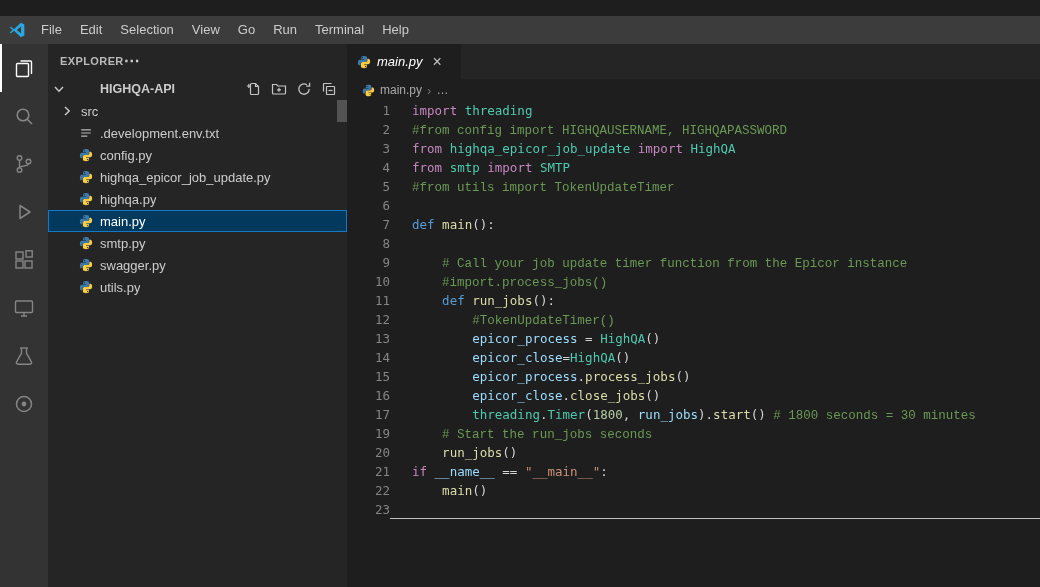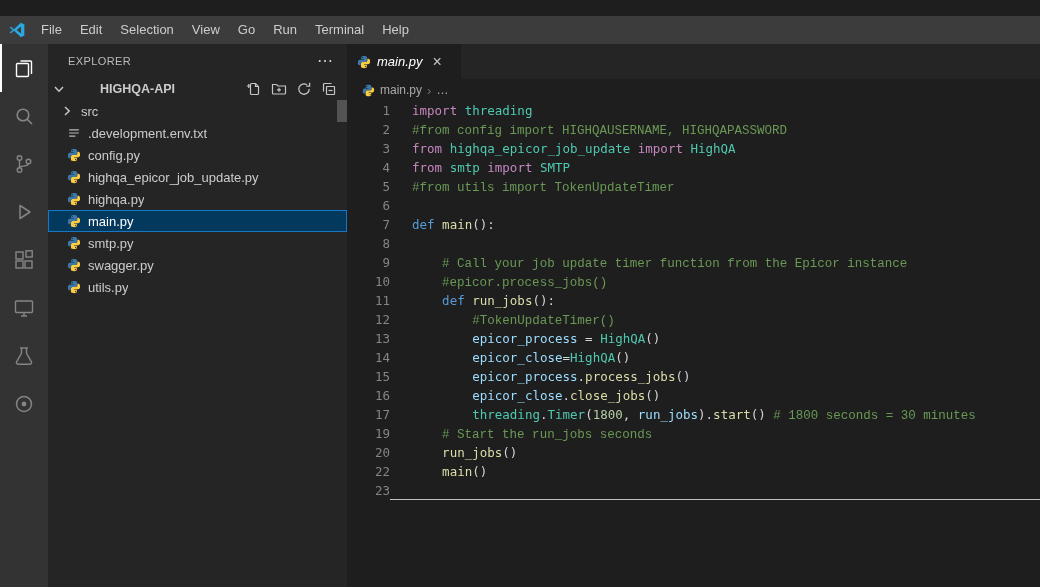--- a/index.html
+++ b/index.html
@@ -20,32 +20,32 @@
   
   .activitybar { width:48px; background:#333333; display:flex; flex-direction:column; flex-shrink:0; }
   .ab-item { height:48px; display:flex; align-items:center; justify-content:center; color:#858585; position:relative; cursor:pointer; }
   .ab-item.active { color:#ffffff; }
   .ab-item.active::before { content:''; position:absolute; left:0; top:0; bottom:0; width:2px; background:#ffffff; }
   .ab-icon { display:inline-flex; }
   .ab-icon svg { width:24px; height:24px; }
 
   
   .sidebar { width:299px; background:#252526; flex-shrink:0; position:relative; display:flex; flex-direction:column; }
-  .sidebar-header { height:34px; display:flex; align-items:center; justify-content:space-between; padding:0 14px 0 20px; flex-shrink:0; }
+  .sidebar-header { height:34px; display:flex; align-items:center; padding:0 14px 0 12px; flex-shrink:0;font-weight:bold; }
   .sidebar-title { font-size:11px; color:#bbbbbb; letter-spacing:0.4px; }
   .more-btn { color:#cccccc; font-size:16px; cursor:pointer; line-height:1; }
   .section-header { height:22px; display:flex; align-items:center; padding:0 10px 0 3px; flex-shrink:0; cursor:pointer;gap:32px; }
   .sec-chevron { display:inline-flex; color:#cccccc; }
   .sec-chevron svg { width:16px; height:16px; }
   .sec-name { font-size:12.5px; font-weight:bold; color:#cccccc; margin-left:1px; white-space:nowrap; }
   .section-actions { margin-left:auto; display:flex; gap:9px; color:#c5c5c5; align-items:center; }
   .sec-action { display:inline-flex; cursor:pointer; }
   .sec-action svg { width:16px; height:16px; }
   .file-list { flex:1; overflow:hidden; }
-  .file-row { height:22px; display:flex; align-items:center; padding-left:18px; font-size:13px; color:#cccccc; cursor:pointer; white-space:nowrap; }
+  .file-row { height:22px; display:flex; align-items:center; padding-left:30px; font-size:13px; color:#cccccc; cursor:pointer; white-space:nowrap; }
   .file-row.folder { padding-left:11px; }
   .file-row.selected { background:#04395e; box-shadow:inset 0 0 0 1px #1678c4; color:#ffffff; }
   .file-icon { width:16px; display:inline-flex; justify-content:center; margin-right:6px; flex-shrink:0; }
   .file-icon svg { width:14px; height:14px; }
   .file-row.folder .file-icon svg { width:16px; height:16px; }
   .file-label { overflow:hidden; text-overflow:ellipsis; }
   .sidebar-scrollbar { position:absolute; right:0; top:56px; width:10px; height:22px; background:rgba(204,204,204,0.28); cursor:pointer; }
 
   
   .editor { flex:1; display:flex; flex-direction:column; background:#1e1e1e; min-width:0; }
@@ -353,21 +353,21 @@
             <div class="line">
               <span class="ln">8</span>
               <span class="code-text"></span>
             </div>
             <div class="line">
               <span class="ln">9</span>
               <span class="code-text"><span class="tk-pl">    </span><span class="tk-com"># Call your job update timer function from the Epicor instance</span></span>
             </div>
             <div class="line">
               <span class="ln">10</span>
-              <span class="code-text"><span class="tk-pl">    </span><span class="tk-com">#epicor.process_jobs()</span></span>
+              <span class="code-text"><span class="tk-pl">    </span><span class="tk-com">#import.process_jobs()</span></span>
             </div>
             <div class="line">
               <span class="ln">11</span>
               <span class="code-text"><span class="tk-pl">    </span><span class="tk-def">def</span><span class="tk-pl"> </span><span class="tk-fn">run_jobs</span><span class="tk-pl">():</span></span>
             </div>
             <div class="line">
               <span class="ln">12</span>
               <span class="code-text"><span class="tk-pl">        </span><span class="tk-com">#TokenUpdateTimer()</span></span>
             </div>
             <div class="line">
@@ -390,20 +390,24 @@
               <span class="ln">17</span>
               <span class="code-text"><span class="tk-pl">        </span><span class="tk-cls">threading</span><span class="tk-pl">.</span><span class="tk-cls">Timer</span><span class="tk-pl">(</span><span class="tk-num">1800</span><span class="tk-pl">, </span><span class="tk-var">run_jobs</span><span class="tk-pl">).</span><span class="tk-fn">start</span><span class="tk-pl">() </span><span class="tk-com"># 1800 seconds = 30 minutes</span></span>
             </div>
             <div class="line">
               <span class="ln">19</span>
               <span class="code-text"><span class="tk-pl">    </span><span class="tk-com"># Start the run_jobs seconds</span></span>
             </div>
             <div class="line">
               <span class="ln">20</span>
               <span class="code-text"><span class="tk-pl">    </span><span class="tk-fn">run_jobs</span><span class="tk-pl">()</span></span>
+            </div>
+            <div class="line">
+              <span class="ln">21</span>
+              <span class="code-text"><span class="tk-kw">if</span><span class="tk-pl"> </span><span class="tk-var">__name__</span><span class="tk-pl"> == </span><span class="tk-str">"__main__"</span><span class="tk-pl">:</span></span>
             </div>
             <div class="line">
               <span class="ln">22</span>
               <span class="code-text"><span class="tk-pl">    </span><span class="tk-fn">main</span><span class="tk-pl">()</span></span>
             </div>
             <div class="line current">
               <span class="ln">23</span>
               <span class="code-text"></span>
             </div>
           </div>

